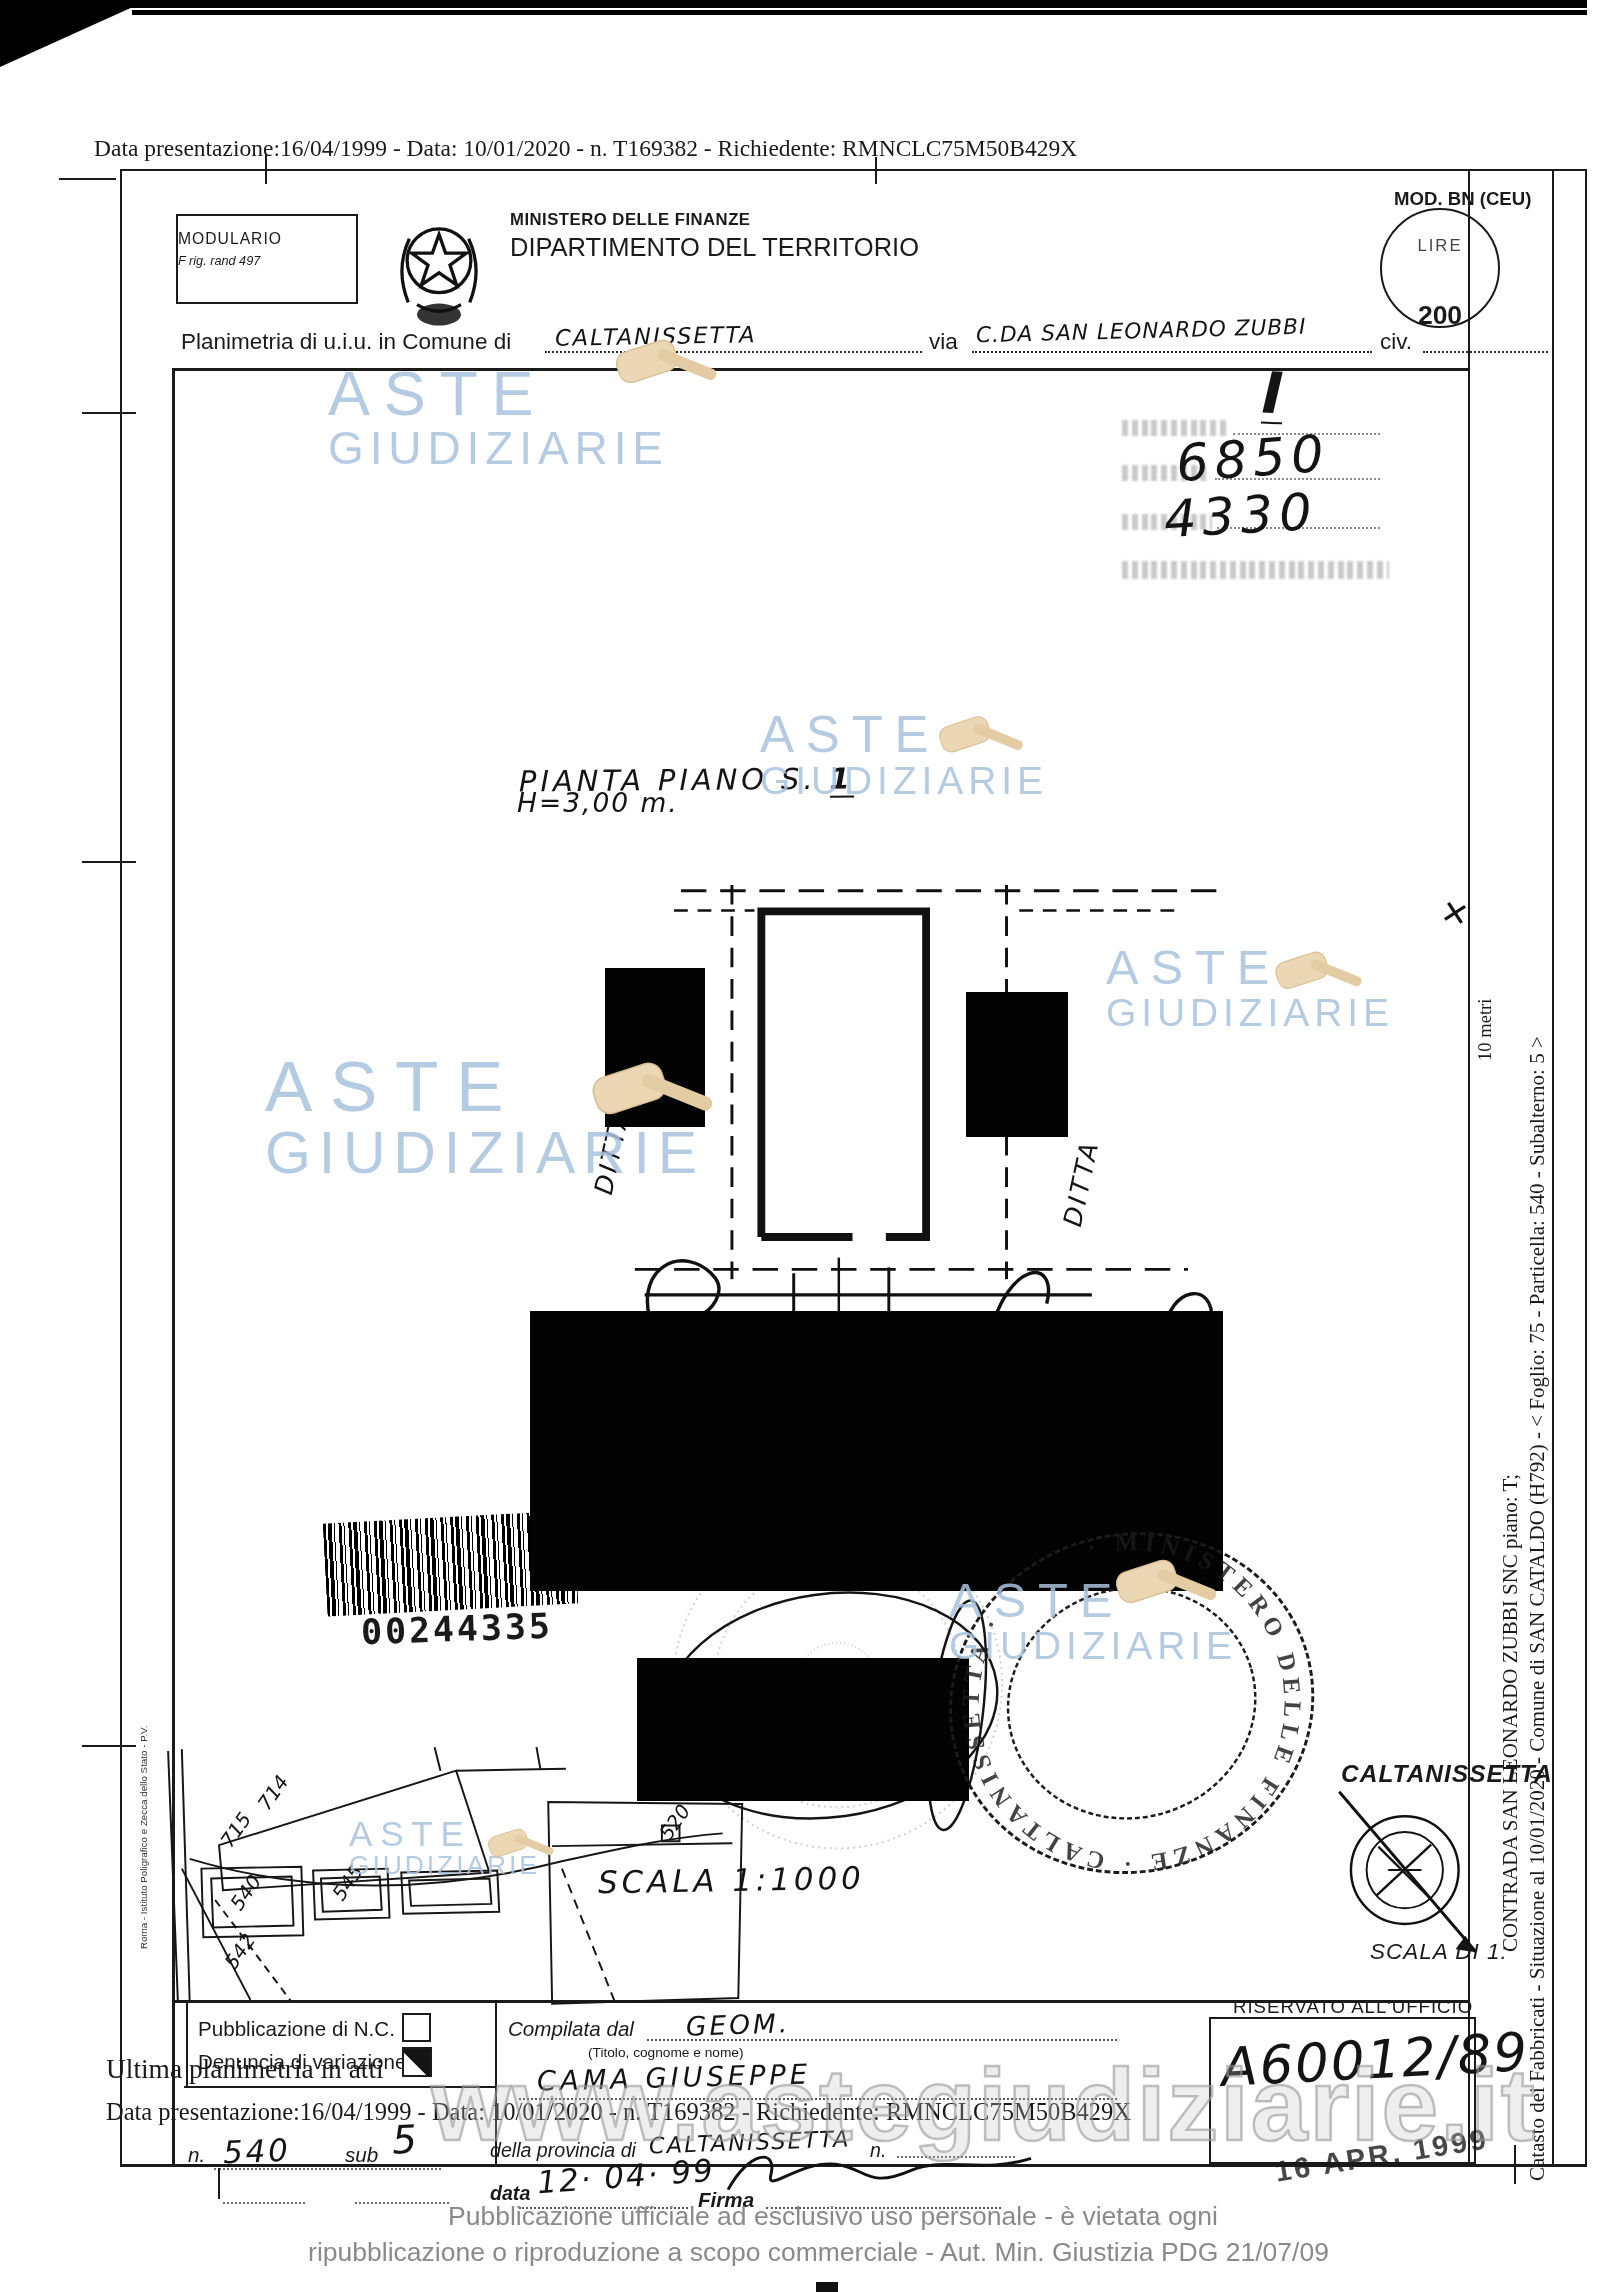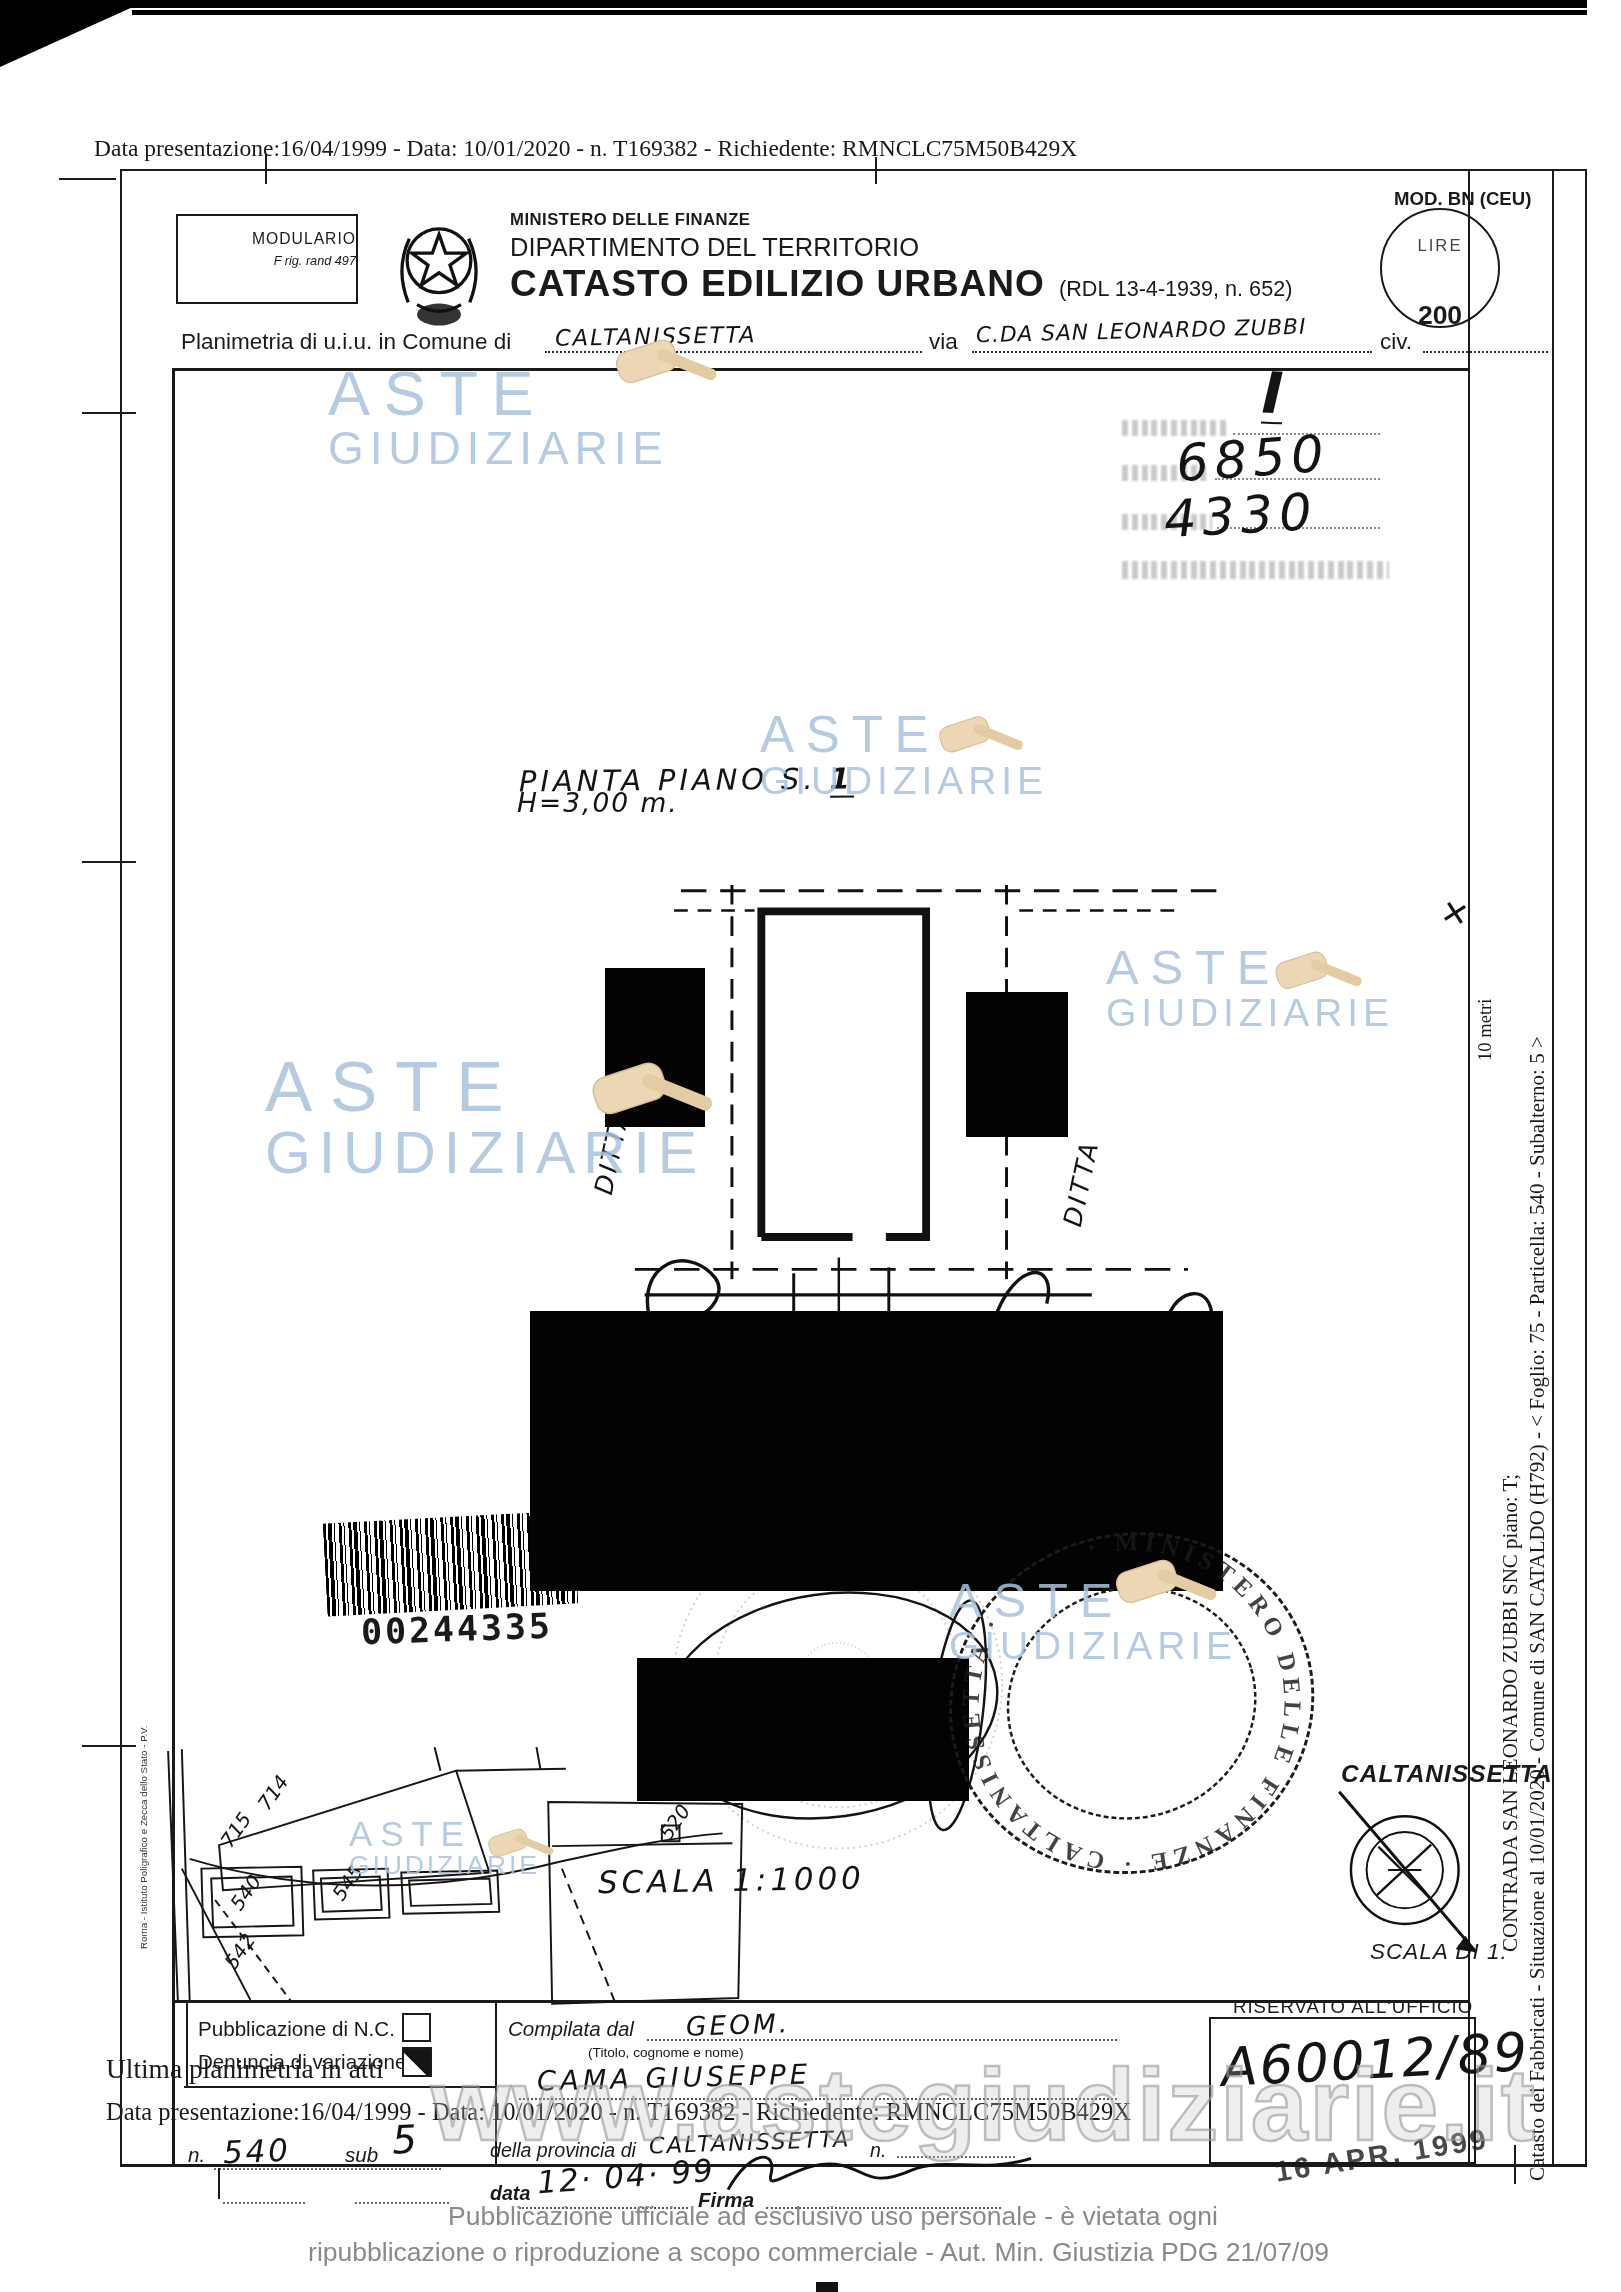--- a/index.html
+++ b/index.html
@@ -52,42 +52,38 @@
 
   <div class="vline" style="left:265px;top:155px;height:29px;"></div>
   <div class="vline" style="left:875px;top:157px;height:27.4px;"></div>
   <div class="hline" style="left:82px;top:412px;width:54px;"></div>
   <div class="hline" style="left:82px;top:861px;width:54px;"></div>
   <div class="hline" style="left:82px;top:1745px;width:54px;"></div>
   <div class="vline" style="left:218px;top:2168px;height:31px;"></div>
   <div class="vline" style="left:1514px;top:2145px;height:39px;"></div>
   <div class="hline" style="left:59px;top:178px;width:57px;"></div>
 
-  <div class="abs ink" style="left:176px;top:214px;width:178px;height:86px;border:2.9px solid #1a1a1a;text-align:right;">
+  <div class="abs ink" style="left:176px;top:214px;width:178px;height:86px;border:2.9px solid #1a1a1a;text-align:left;">
     <div style="margin-top:13.7px;font-size:15.7px;letter-spacing:1px;">MODULARIO</div>
     <div style="margin-top:5.9px;font-size:12.7px;font-style:italic;">F rig. rand 497</div>
   </div>
 
   <svg class="abs ink" style="left:384px;top:208px;" width="110" height="123" viewBox="0 0 100 112">
     <g fill="none" stroke="#111" stroke-width="3">
       <circle cx="50" cy="48" r="29"></circle>
       <polygon points="50,24 56,41 75,41 60,52 66,70 50,59 34,70 40,52 25,41 44,41"></polygon>
       <path d="M22,86 Q10,56 23,28"></path>
       <path d="M78,86 Q90,56 77,28"></path>
       <path d="M30,88 Q50,100 70,88"></path>
     </g>
     <ellipse cx="50" cy="97" rx="20" ry="10" fill="#111" opacity="0.85"></ellipse>
   </svg>
 
   <div class="abs ink" style="left:510px;top:210px;font-size:16.7px;font-weight:600;letter-spacing:0.5px;">MINISTERO DELLE FINANZE</div>
   <div class="abs ink" style="left:510px;top:233px;font-size:25.5px;">DIPARTIMENTO DEL TERRITORIO</div>
-  <div class="abs ink" style="left:510px;top:263px;white-space:nowrap;">
-    <span style="font-size:37px;font-weight:800;letter-spacing:1px;">CATASTO EDILIZIO URBANO</span>
-    <span style="font-size:21.6px;margin-left:9.8px;">(RDL 13-4-1939, n. 652)</span>
-  </div>
 
   <div class="abs ink" style="left:1394px;top:188px;font-size:18.6px;font-weight:700;">MOD. BN (CEU)</div>
 
   <div class="abs ink" style="left:1380px;top:208px;width:116px;height:116px;border:2.5px solid #1a1a1a;border-radius:50%;text-align:center;">
     <div style="margin-top:25.5px;font-size:16.7px;letter-spacing:2px;color:#444;">LIRE</div>
     <div style="font-size:26.5px;font-weight:700;margin-top:44px;">200</div>
   </div>
 
   <div class="abs ink" style="left:181px;top:329px;font-size:22.5px;white-space:nowrap;">Planimetria di u.i.u. in Comune di</div>
   <div class="dotline" style="left:545px;top:351px;width:377px;"></div>

